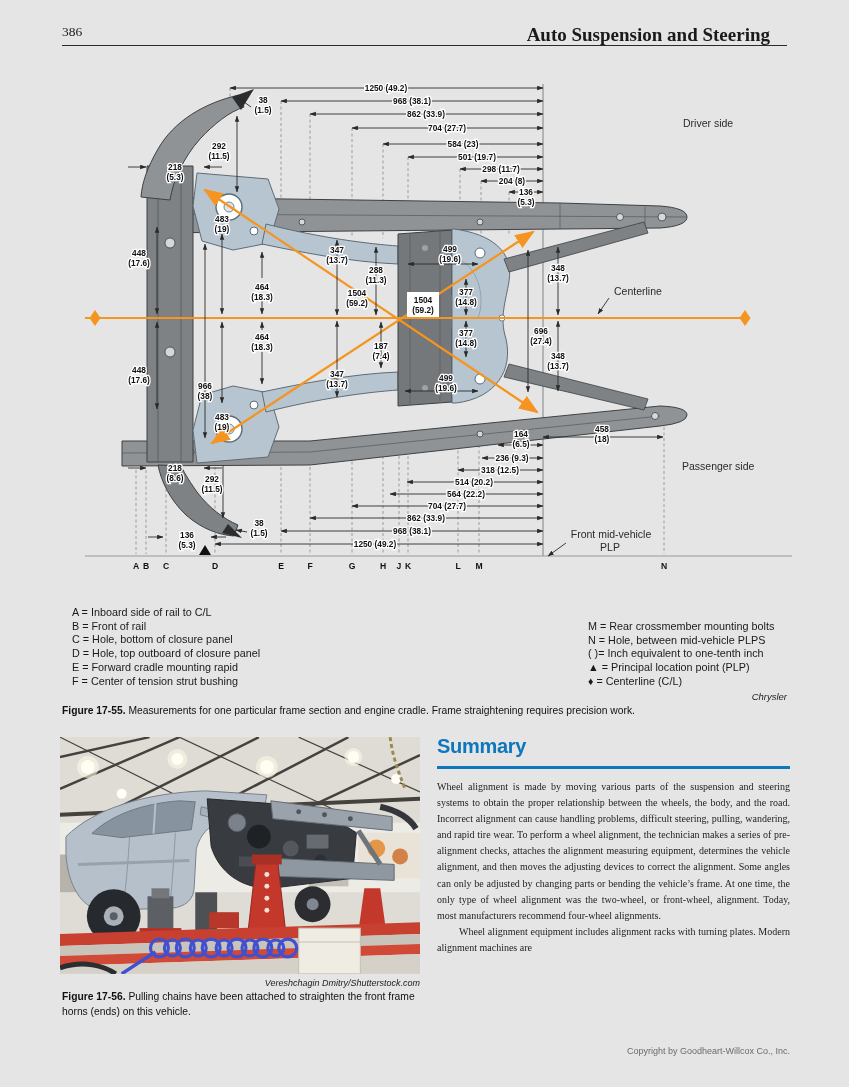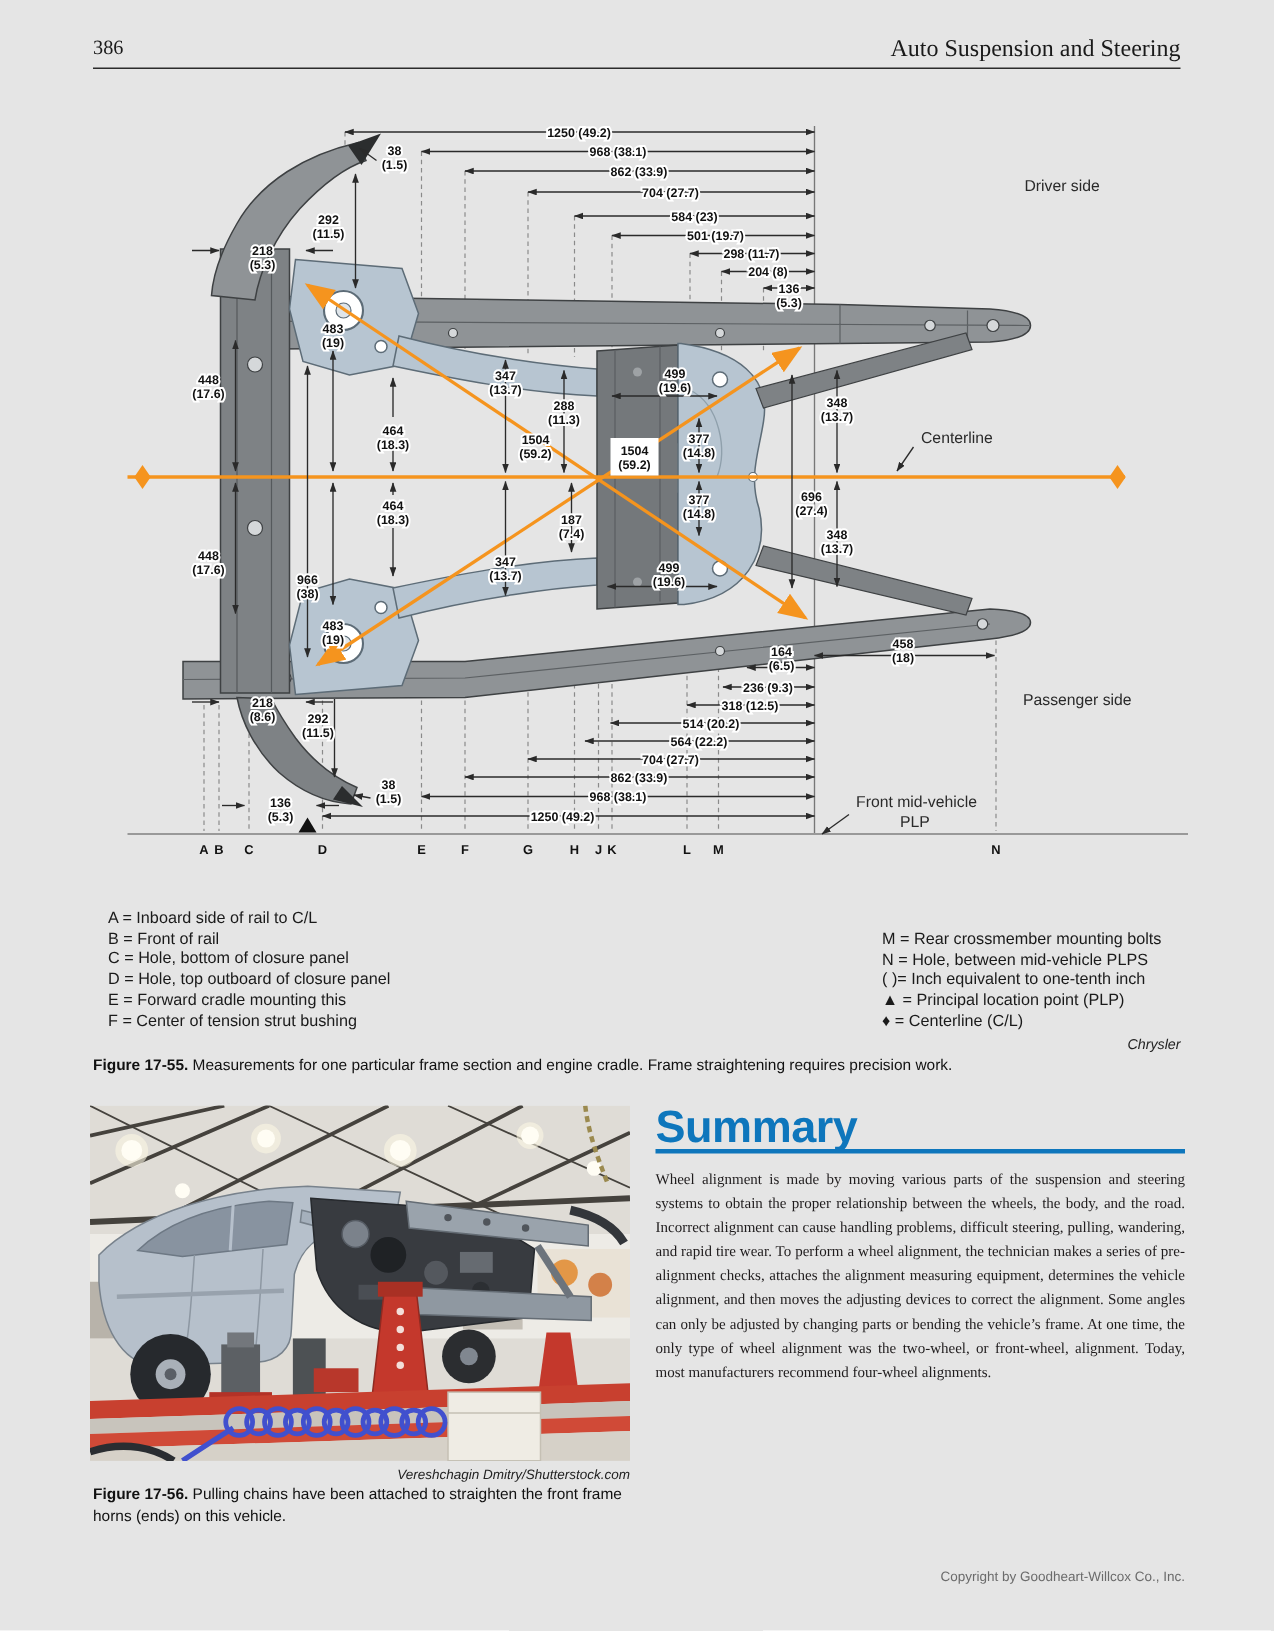--- a/index.html
+++ b/index.html
@@ -1,33 +1,33 @@
 <!DOCTYPE html>
 <html><head>
 <meta charset="utf-8">
 <style>
   html,body{margin:0;padding:0;background:#ffffff;}
   .page{position:relative;width:849px;height:1087px;background:#e5e5e5;overflow:hidden;
         font-family:"Liberation Sans",sans-serif;color:#1a1a1a;}
   .hdr-num{position:absolute;left:62px;top:24px;font-family:"Liberation Serif",serif;font-size:13.5px;}
-  .hdr-title{position:absolute;right:62px;top:24px;font-family:"Liberation Serif",serif;font-size:16px;}
+  .hdr-title{position:absolute;right:79px;top:24px;font-family:"Liberation Serif",serif;font-size:19px;font-weight:bold;}
   .hdr-rule{position:absolute;left:62px;top:45px;width:725px;height:1px;background:#2b2b2b;}
   #diagram-svg{position:absolute;left:0;top:60px;}
   .dimline{stroke:#2a2a2a;stroke-width:0.9;}
   .dt{font:700 8.3px "Liberation Sans",sans-serif;fill:#111;stroke:#fff;stroke-width:2.6px;
       paint-order:stroke;text-anchor:middle;}
   .dl{font:700 8.6px "Liberation Sans",sans-serif;fill:#111;text-anchor:middle;}
   .sl{font:400 10.5px "Liberation Sans",sans-serif;fill:#2a2a2a;}
   .refdash{stroke:#8a8a8a;stroke-width:0.8;stroke-dasharray:3,2.5;fill:none;}
   .refsolid{stroke:#777;stroke-width:0.9;fill:none;}
   .legend{position:absolute;font-size:10.8px;line-height:13.7px;color:#1a1a1a;white-space:nowrap;}
   .credit{position:absolute;font-style:italic;font-size:9.5px;color:#222;text-align:right;}
   .caption{position:absolute;font-size:10.3px;line-height:14.5px;color:#111;}
   .caption b{font-weight:700;}
-  .summary-h{position:absolute;left:437px;top:735px;font-size:30px;font-weight:700;letter-spacing:-0.3px;}
+  .summary-h{position:absolute;left:437px;top:735px;font-size:20px;font-weight:700;letter-spacing:-0.3px;}
   .summary-rule{position:absolute;left:437px;top:766px;width:353px;height:3px;}
   .bodytext{position:absolute;left:437px;top:779px;width:353px;font-family:"Liberation Serif",serif;
             font-size:10px;line-height:16.1px;text-align:justify;color:#1f1c1d;}
   .bodytext p{margin:0;}
   .bodytext p.indent{text-indent:22px;}
   .footer{position:absolute;right:59px;top:1046px;font-size:9px;color:#6b6b6b;}
 </style>
 </head>
 <body>
 
@@ -246,21 +246,21 @@
         <text x="611" y="538" class="sl" text-anchor="middle">Front mid-vehicle</text>
         <text x="610" y="551" class="sl" text-anchor="middle">PLP</text>
       </g>
   </svg>
 
   <div class="legend" style="left:72px;top:606px;">
     <div>A = Inboard side of rail to C/L</div>
     <div>B = Front of rail</div>
     <div>C = Hole, bottom of closure panel</div>
     <div>D = Hole, top outboard of closure panel</div>
-    <div>E = Forward cradle mounting this</div>
+    <div>E = Forward cradle mounting rapid</div>
     <div>F = Center of tension strut bushing</div>
   </div>
   <div class="legend" style="left:588px;top:620px;">
     <div>M = Rear crossmember mounting bolts</div>
     <div>N = Hole, between mid-vehicle PLPS</div>
     <div>( )= Inch equivalent to one-tenth inch</div>
     <div>▲ = Principal location point (PLP)</div>
     <div>♦ = Centerline (C/L)</div>
   </div>
 
@@ -371,16 +371,17 @@
   <div class="credit" style="left:60px;top:978px;width:360px;font-size:9px;">Vereshchagin Dmitry/Shutterstock.com</div>
   <div class="caption" style="left:62px;top:990px;width:358px;">
     <b>Figure 17-56.</b>
     <span>Pulling chains have been attached to straighten the front frame horns (ends) on this vehicle.</span>
   </div>
 
   <div class="summary-h" id="summary-heading" style="color: rgb(14, 118, 188);">Summary</div>
   <div class="summary-rule" id="summary-rule" style="background: rgb(14, 118, 188);"></div>
   <div class="bodytext">
     <p>Wheel alignment is made by moving various parts of the suspension and steering systems to obtain the proper relationship between the wheels, the body, and the road. Incorrect alignment can cause handling problems, difficult steering, pulling, wandering, and rapid tire wear. To perform a wheel alignment, the technician makes a series of pre-alignment checks, attaches the alignment measuring equipment, determines the vehicle alignment, and then moves the adjusting devices to correct the alignment. Some angles can only be adjusted by changing parts or bending the vehicle’s frame. At one time, the only type of wheel alignment was the two-wheel, or front-wheel, alignment. Today, most manufacturers recommend four-wheel alignments.</p>
+    <p class="indent">Wheel alignment equipment includes alignment racks with turning plates. Modern alignment machines are</p>
   </div>
 
   <div class="footer">Copyright by Goodheart-Willcox Co., Inc.</div>
 </div>
 
 </body></html>

